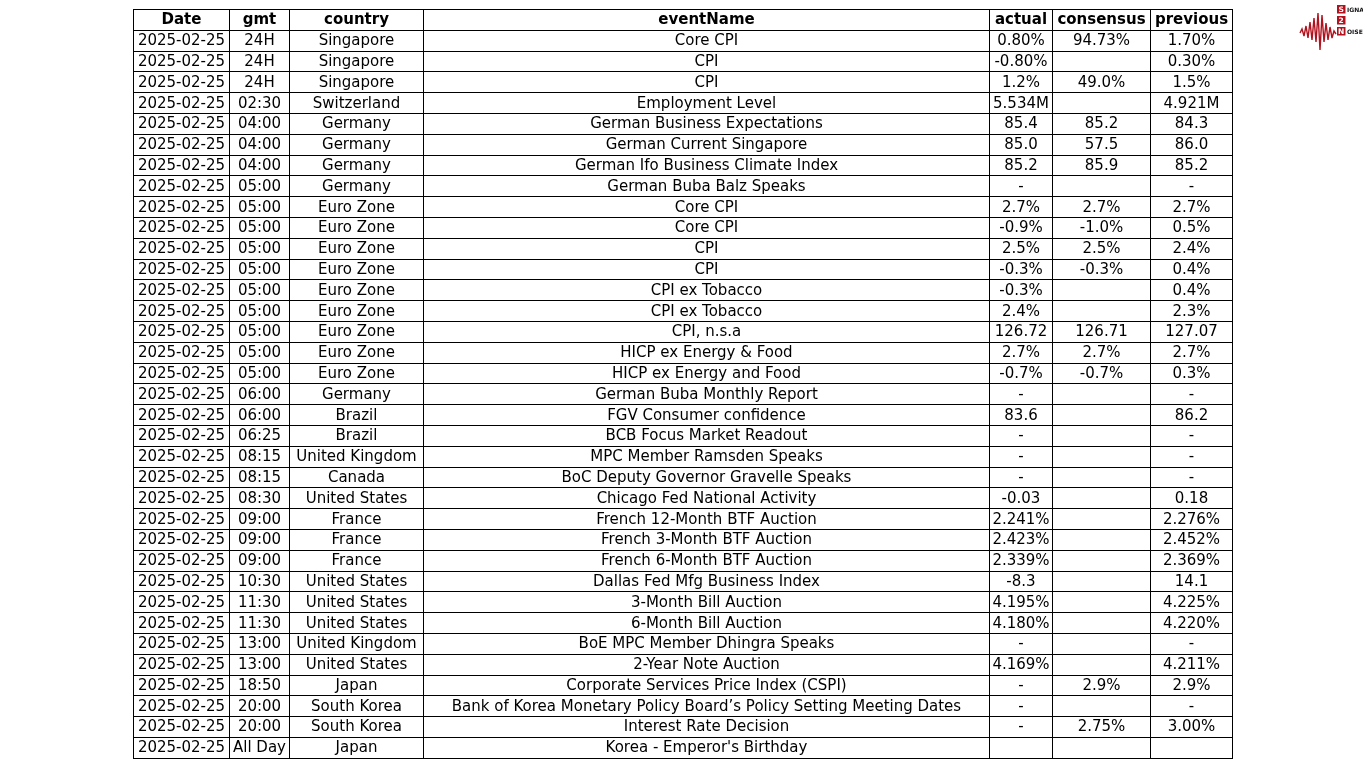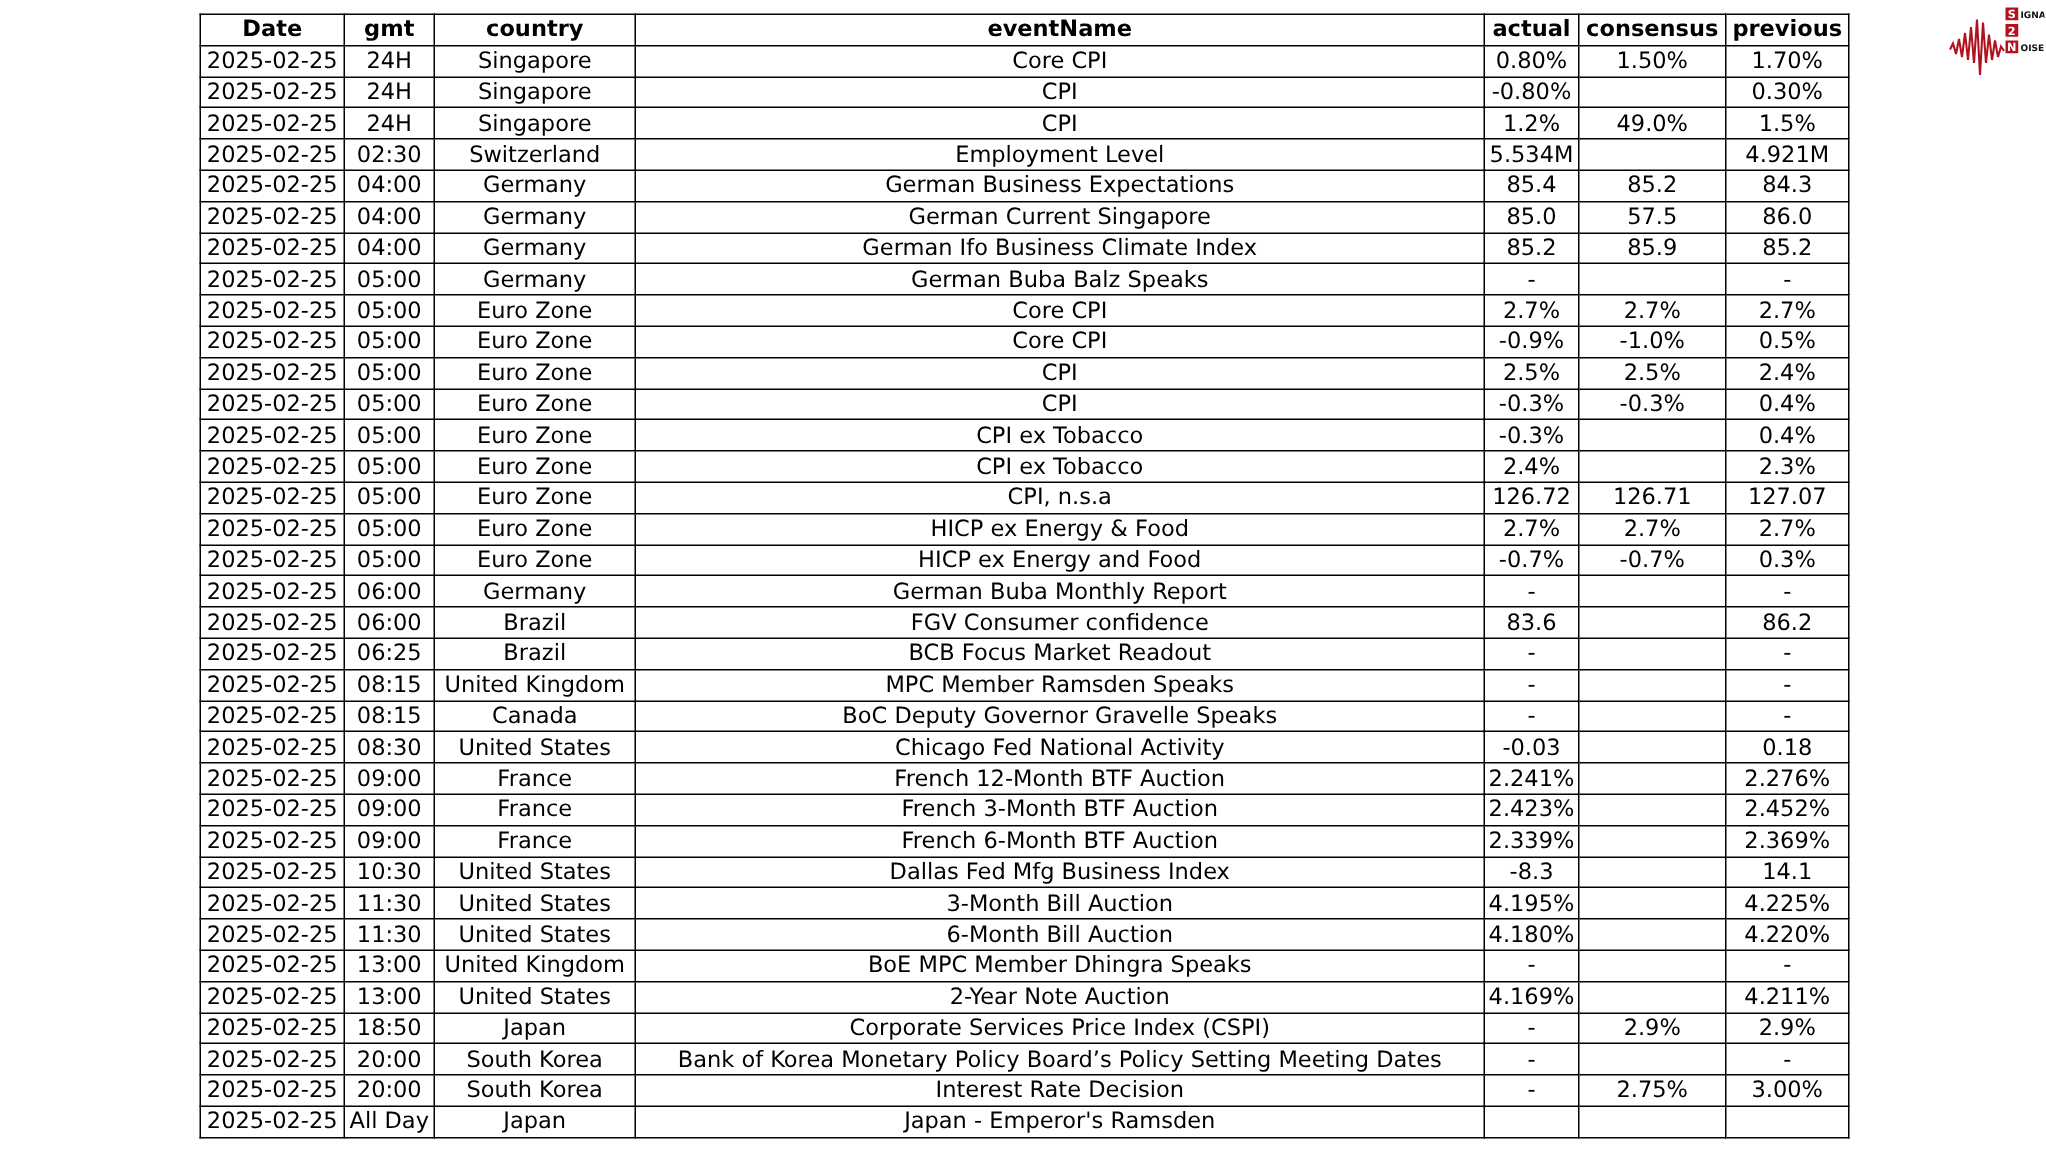--- a/index.html
+++ b/index.html
@@ -71,21 +71,21 @@
         <th>previous</th>
       </tr>
   </thead>
   <tbody>
       <tr>
         <td>2025-02-25</td>
         <td>24H</td>
         <td>Singapore</td>
         <td>Core CPI</td>
         <td>0.80%</td>
-        <td>1.50%</td>
+        <td>94.73%</td>
         <td>1.70%</td>
       </tr>
       <tr>
         <td>2025-02-25</td>
         <td>24H</td>
         <td>Singapore</td>
         <td>CPI</td>
         <td>-0.80%</td>
         <td></td>
         <td>0.30%</td>
@@ -375,21 +375,21 @@
         <td>South Korea</td>
         <td>Interest Rate Decision</td>
         <td>-</td>
         <td>2.75%</td>
         <td>3.00%</td>
       </tr>
       <tr>
         <td>2025-02-25</td>
         <td>All Day</td>
         <td>Japan</td>
-        <td>Japan - Emperor's Ramsden</td>
+        <td>Korea - Emperor's Birthday</td>
         <td></td>
         <td></td>
         <td></td>
       </tr>
     </tbody>
 </table>
 
 <div class="logo">
   <svg width="64" height="58" viewBox="0 0 64 58">
     <polyline points="1,32 3,28 5,35 7,25 9,37 11,21 13,39 15,17 17,41 19,12 21,49 23,14 25,41 27,22 29,39 31,26 33,37 35,30 37,33" fill="none" stroke-width="1.4" stroke="#b2121e"></polyline>

